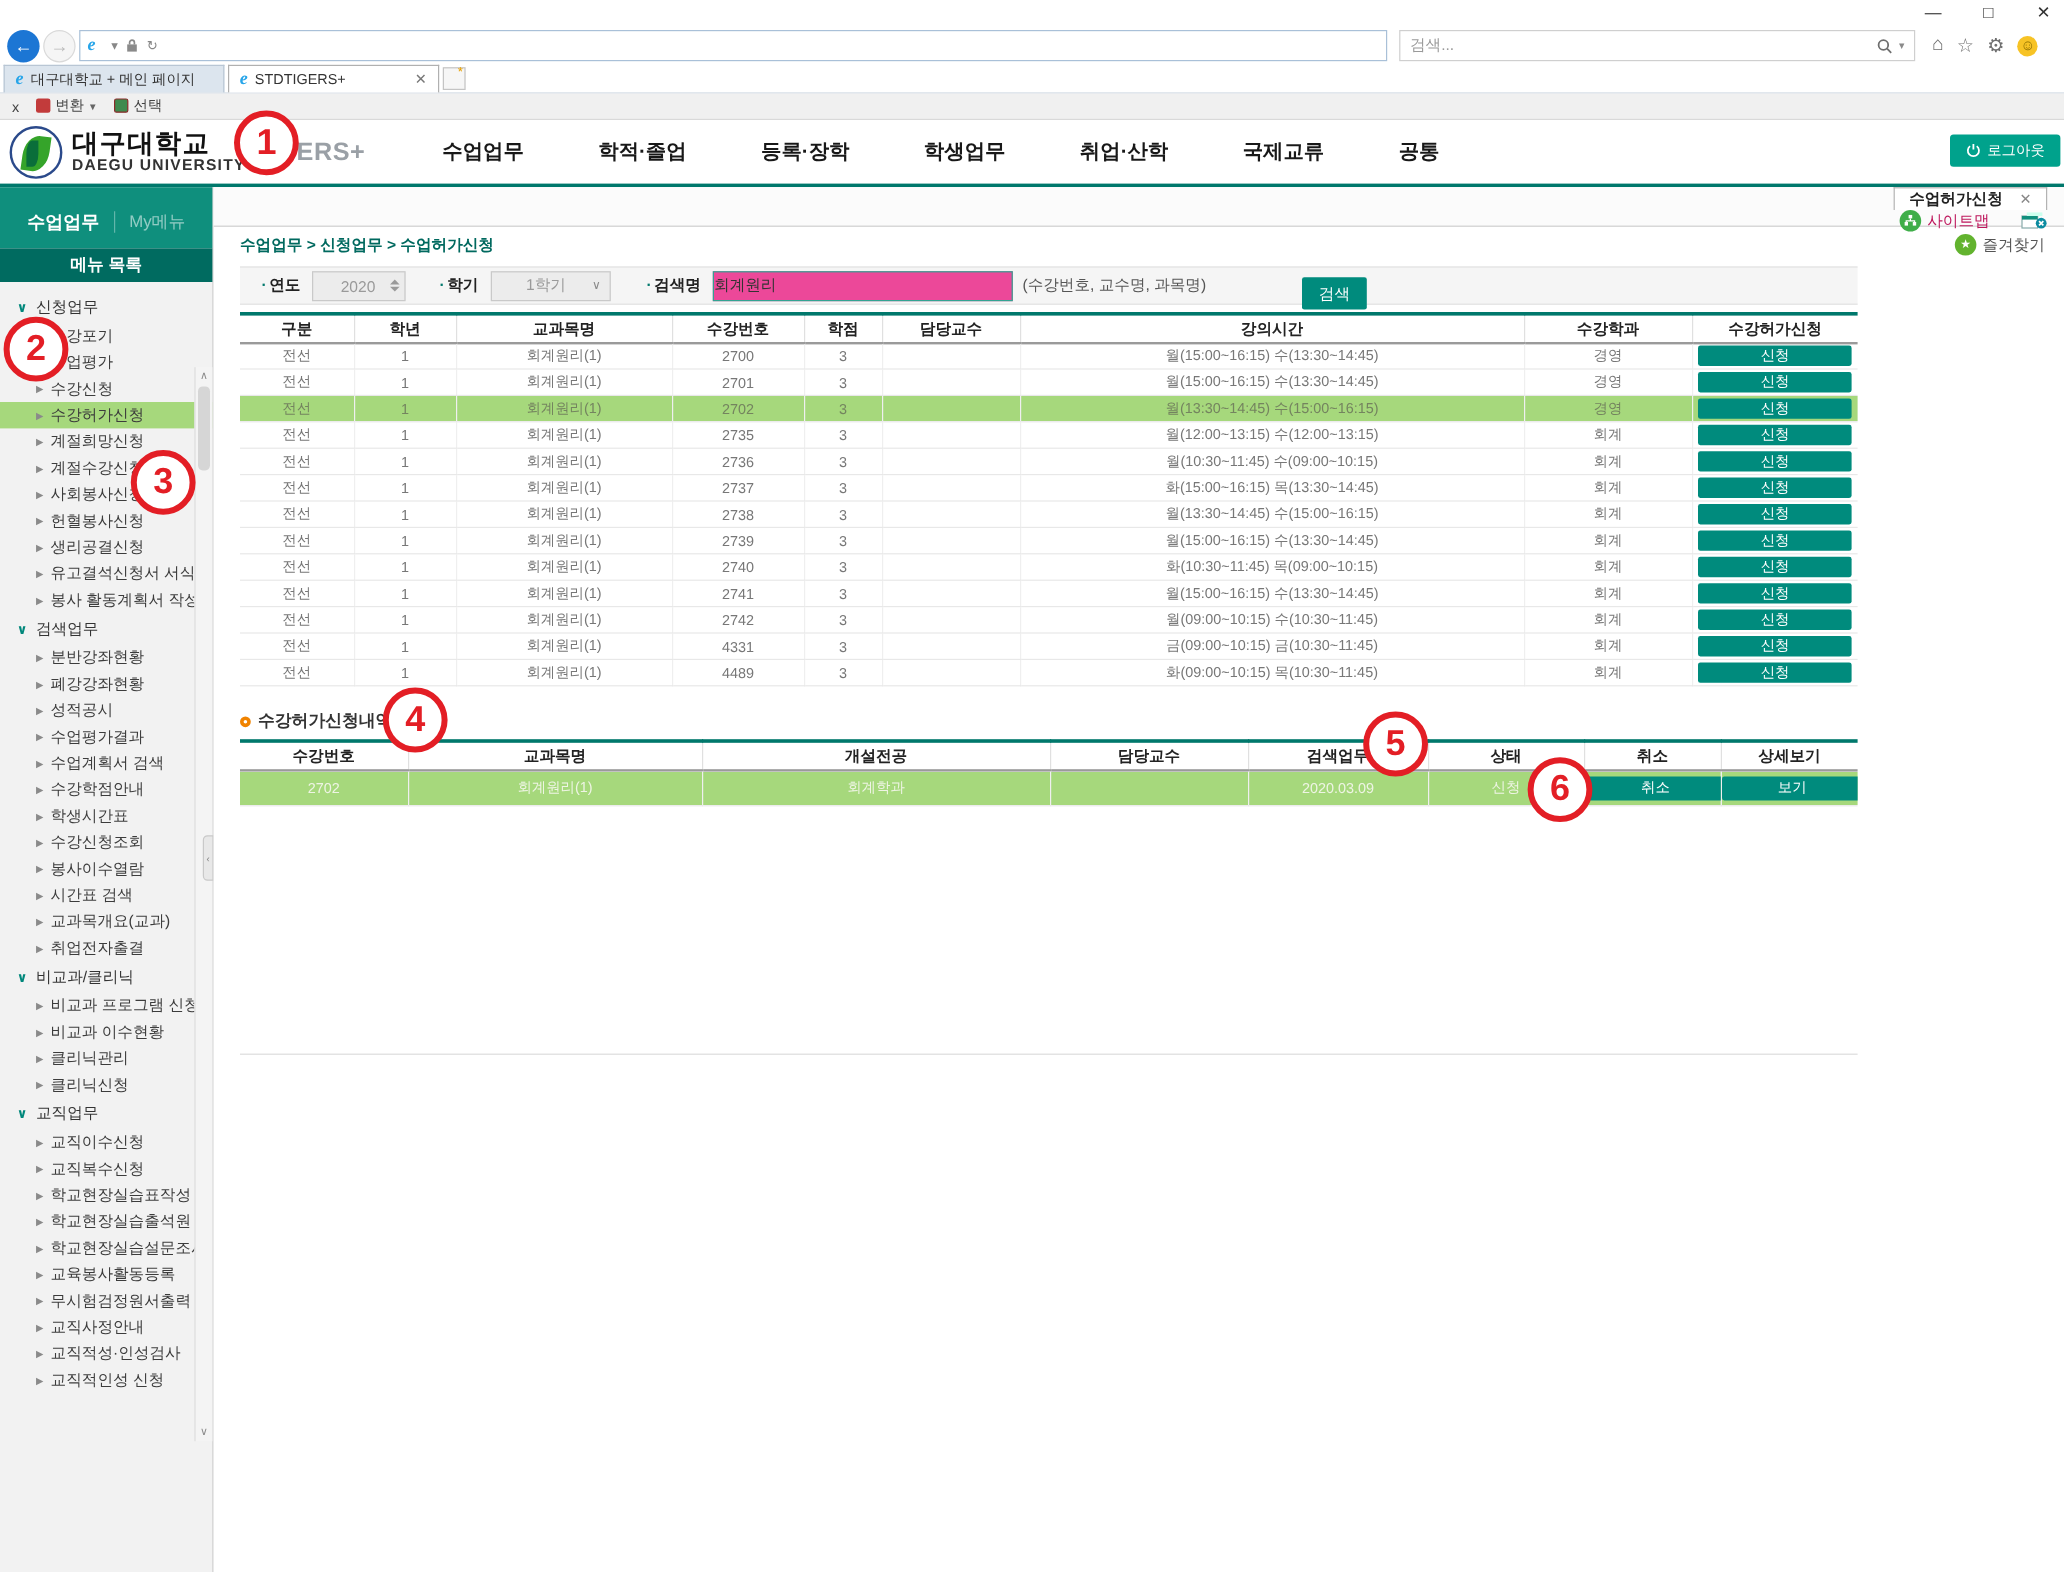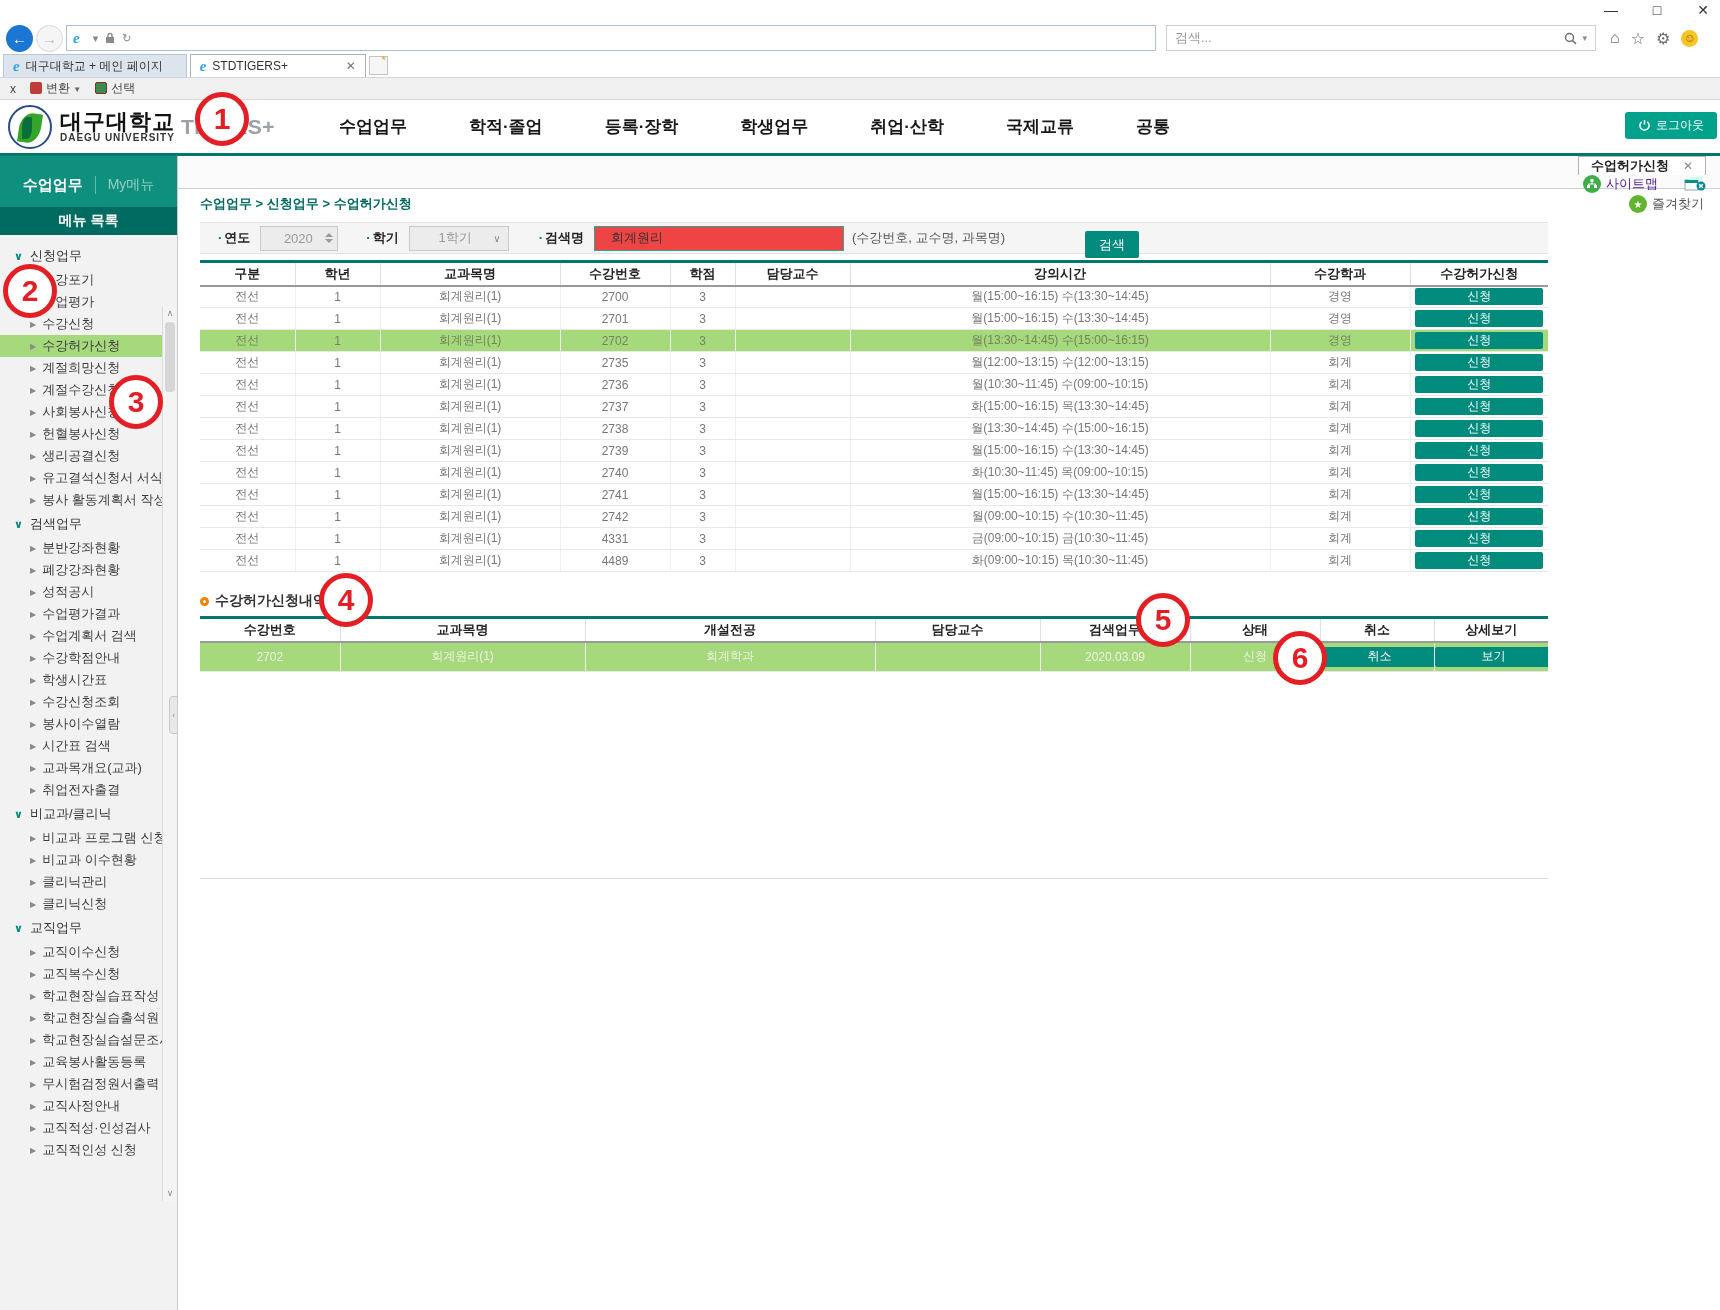--- a/index.html
+++ b/index.html
@@ -42,21 +42,21 @@
 
   
   .siteheader { height:56px; background:#fff; border-bottom:3px solid #00786c; position:relative; display:flex; align-items:center; }
   .logo-circle { width:44px; height:44px; border-radius:50%; border:2px solid #2b4a8b; margin-left:8px;
     position:relative; background:#fff; overflow:hidden; }
   .logo-leaf { position:absolute; left:9px; top:6px; width:22px; height:30px; background:#35a42a;
     border-radius:60% 0 60% 0; transform:rotate(8deg); }
   .logo-leaf2 { position:absolute; left:12px; top:10px; width:10px; height:22px; background:#0a6e3a; border-radius:50% 0 50% 0; }
   .univ-txt { margin-left:8px; line-height:1; }
   .univ-name { font-size:22px; font-weight:bold; color:#111; letter-spacing:1px; }
-  .univ-sub { font-size:10px; color:#333; letter-spacing:1px; font-weight:bold; }
+  .univ-sub { font-size:13px; color:#333; letter-spacing:1px; font-weight:bold; }
   .brand { font-size:21px; color:#9aa0a6; margin-left:6px; font-weight:bold; letter-spacing:0.5px; }
   .mainnav { display:flex; gap:62px; margin-left:64px; }
   .mainnav .nav-item { font-size:17px; font-weight:bold; color:#181818; cursor:pointer; white-space:nowrap; }
   .logoutbtn { position:absolute; right:3px; top:12px; width:92px; height:27px; background:#00a28c; color:#fff;
     font-size:12px; border:none; border-radius:3px; display:flex; align-items:center; justify-content:center; gap:5px; cursor:pointer; }
 
   
   .sitebody { display:flex; height:1160px; }
   .sidebar { width:178px; position:relative; background:#f2f2f2; border-right:1px solid #c9c9c9; }
   .side-teal { background:#0f8f7d; padding:7px 0 0 0; }
@@ -80,42 +80,42 @@
   .collapse-tab { position:absolute; right:-1px; top:540px; width:9px; height:38px; background:#e8e8e8;
     border:1px solid #c9c9c9; border-radius:4px 0 0 4px; font-size:8px; color:#888; display:flex; align-items:center; justify-content:center; cursor:pointer; }
 
   
   .content { flex:1; position:relative; background:#fff; }
   .tabstrip { height:33px; background:#fbfbfb; border-bottom:1px solid #cfcfcf; display:flex; align-items:flex-end; padding:0 14px 0 8px;flex-direction:column; }
   .ptab { height:27px; background:#fff; border:1px solid #b3b3b3; border-bottom:none; display:flex; align-items:center;
     padding:0 12px; font-size:13px; font-weight:bold; color:#222; gap:14px; }
   .ptab .x { font-weight:normal; color:#888; font-size:12px; cursor:pointer; }
   .strip-right { margin-left:auto; display:flex; align-items:center; gap:26px; padding-bottom:5px; }
-  .ic-label { display:flex; align-items:center; gap:5px; font-size:13px; color:#4c1d95; cursor:pointer; }
+  .ic-label { display:flex; align-items:center; gap:5px; font-size:13px; color:#be185d; cursor:pointer; }
   .gcircle { width:18px; height:18px; border-radius:50%; background:#3fae49; display:flex; align-items:center; justify-content:center; color:#fff; font-size:10px; }
   .crumbrow { height:30px; display:flex; align-items:center; padding:0 16px 0 22px; }
   .crumb { font-size:13px; font-weight:bold; color:#00695f; }
   .crumb-right { margin-left:auto; display:flex; align-items:center; gap:5px; font-size:13px; color:#555; cursor:pointer; }
 
   .filterpanel { position:relative; margin:3px 0 0 22px; width:1348px; height:32px; background:#f5f5f5;
     border-top:1px solid #e2e2e2; border-bottom:1px solid #e2e2e2; display:flex; align-items:center; font-size:13px; }
   .flabel { color:#222; font-weight:bold; }
   .flabel:before { content:"·"; color:#00786c; font-weight:bold; margin-right:2px; }
   .spinner { width:78px; height:25px; background:#ececec; border:1px solid #c9c9c9; color:#9a9a9a;
     display:flex; align-items:center; margin:0 0 0 10px; padding:0 4px 0 10px; }
   .spinner .num { flex:1; text-align:center; }
   .spin-arrows { display:flex; flex-direction:column; gap:2px; }
   .spin-arrows i { width:0; height:0; border-left:4px solid transparent; border-right:4px solid transparent; }
   .spin-up { border-bottom:4px solid #9a9a9a; }
   .spin-dn { border-top:4px solid #9a9a9a; }
   .fselect { width:100px; height:25px; background:#ececec; border:1px solid #c9c9c9; color:#9a9a9a;
     display:flex; align-items:center; margin-left:10px; padding:0 7px; }
   .fselect .sel { flex:1; text-align:center; }
   .fselect .vv { color:#8a8a8a; font-size:10px; }
-  .ftext { width:250px; height:25px; background:#ef4444; border:1px solid #33a392; margin-left:10px; padding:0 16px;
+  .ftext { width:250px; height:25px; background:#ec4899; border:1px solid #33a392; margin-left:10px; padding:0 0;
     font-size:13px; color:#333; font-family:inherit; }
   .fhint { color:#555; margin-left:8px; }
   .searchbtn { position:absolute; left:885px; top:8px; width:54px; height:27px; background:#008b7d; color:#fff;
     border:none; border-radius:2px; font-size:13px; cursor:pointer; }
 
   table.grid { border-collapse:collapse; table-layout:fixed; width:1348px; margin-left:22px; font-size:12px; }
   table.grid.course { margin-top:6px; border-top:3px solid #00786c; }
   table.grid th { font-size:13px; font-weight:bold; color:#222; height:24px; border-bottom:2px solid #9a9a9a;
     border-right:1px solid #e0e0e0; background:#fff; }
   table.grid th:last-child { border-right:none; }

